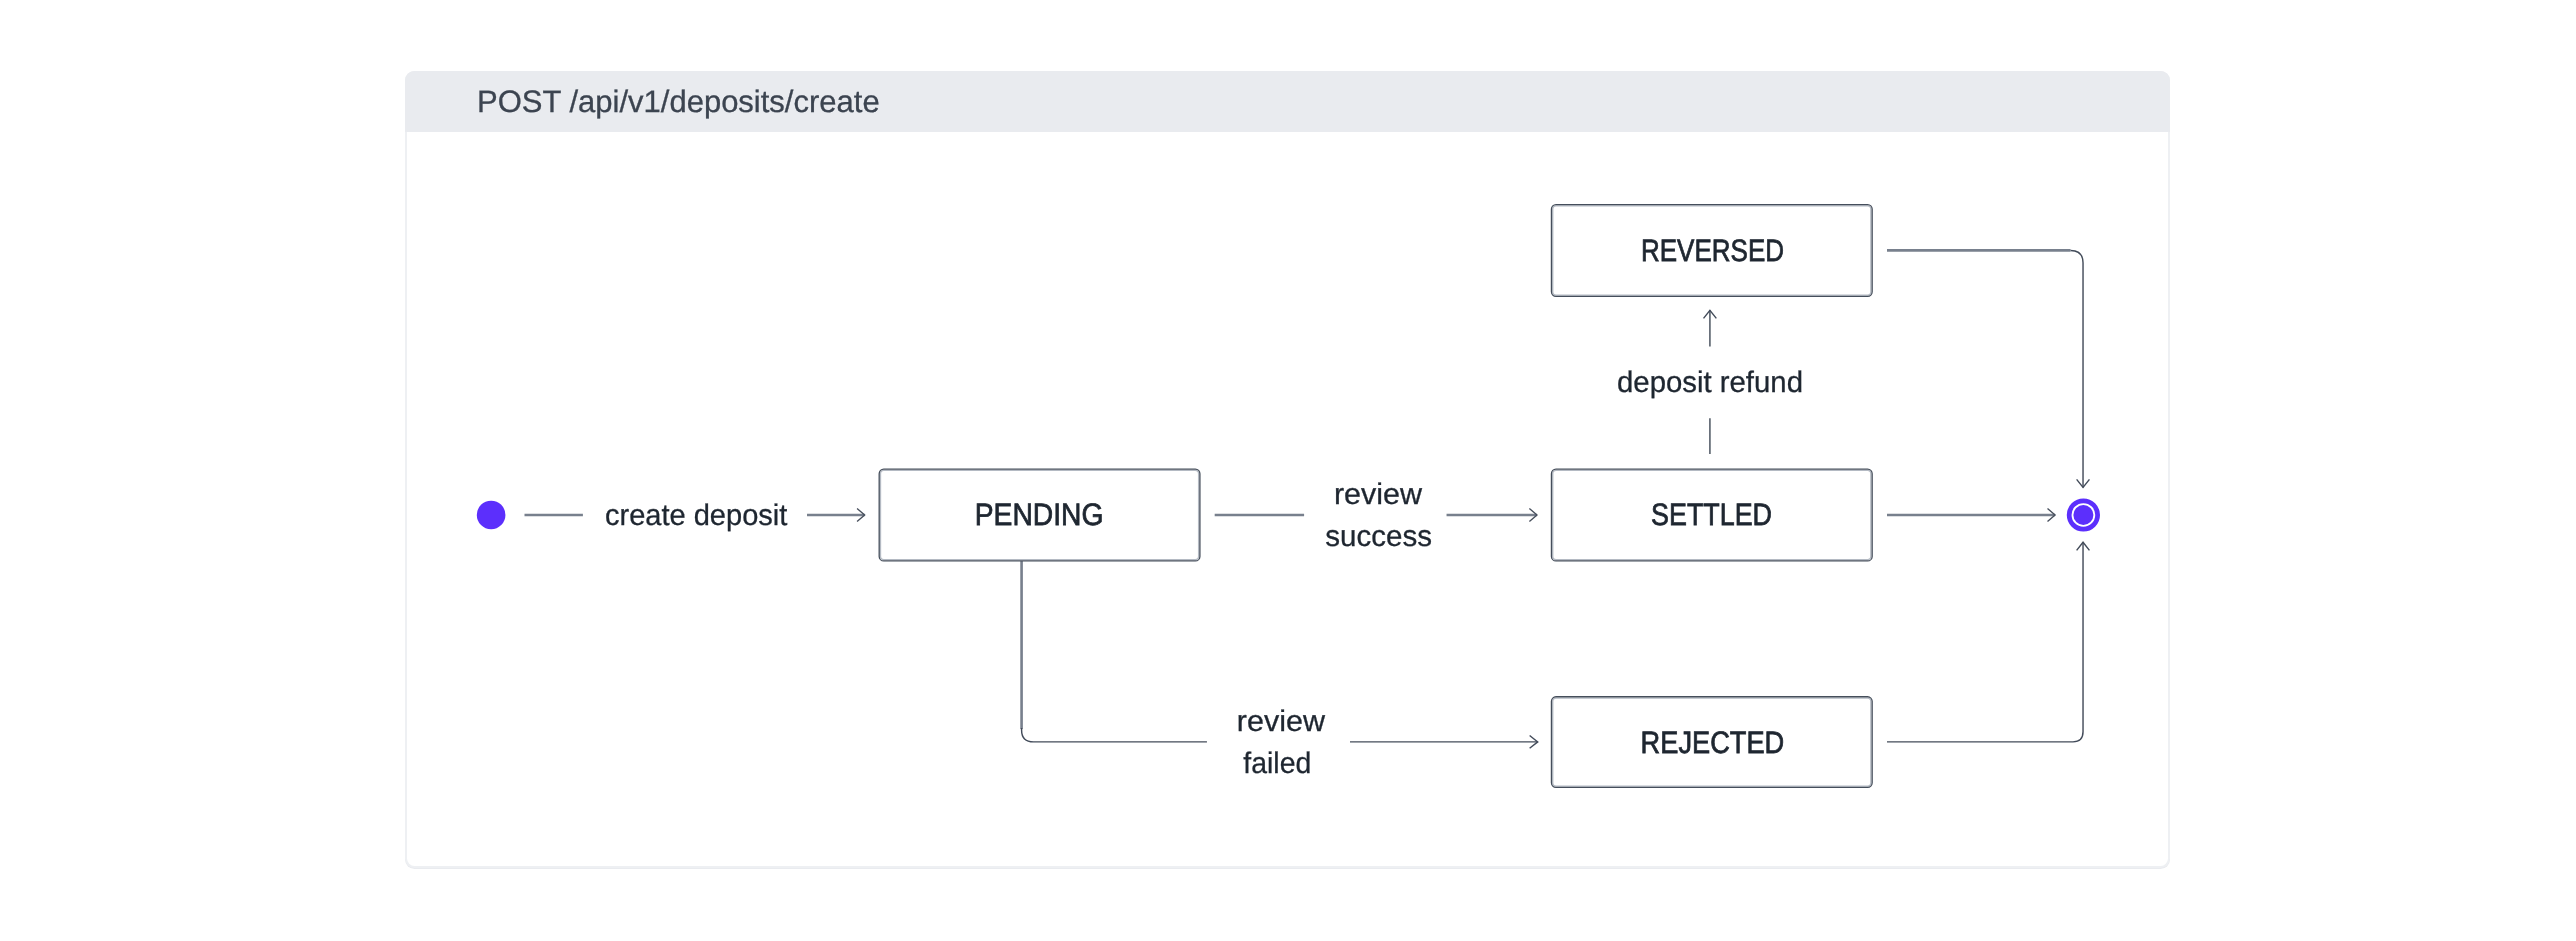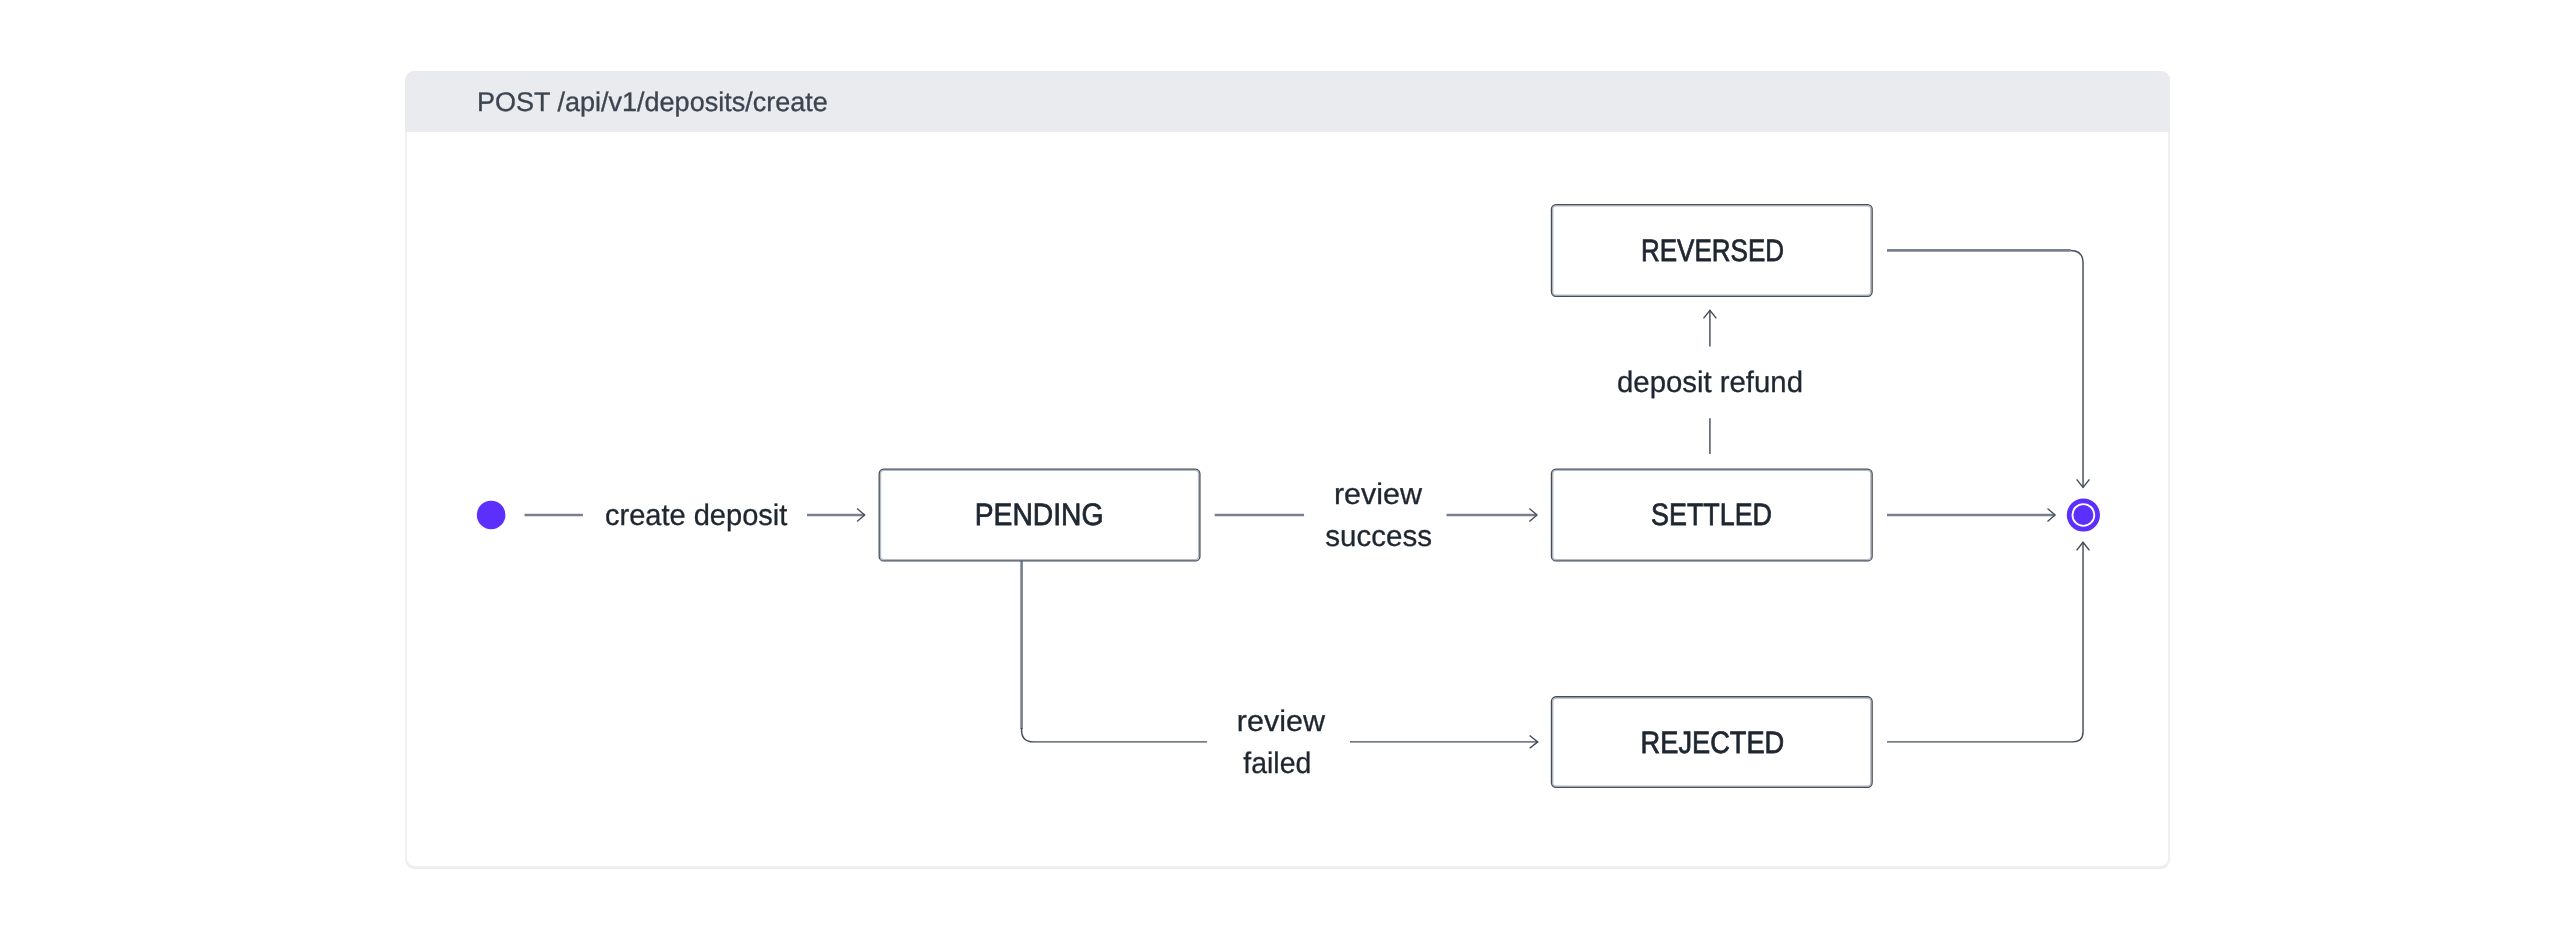--- a/index.html
+++ b/index.html
@@ -1,21 +1,21 @@
 <!DOCTYPE html>
 <html style="font-size:9.5px"><head>
 <meta charset="utf-8">
 <style>
   html,body{margin:0;padding:0;background:#ffffff;}
   body{width:2576px;height:942px;overflow:hidden;font-family:"Liberation Sans",sans-serif;-webkit-font-smoothing:antialiased;text-rendering:geometricPrecision;}
   #root{position:relative;width:2576px;height:942px;background:#fff;}
   .card{position:absolute;left:405px;top:71px;width:1765px;height:798px;border-radius:9.5px;box-sizing:border-box;background:#e9ebef;overflow:hidden;}
   .card-body{position:absolute;left:0;top:61px;width:1765px;height:736px;box-sizing:border-box;background:#ffffff;border:2.6px solid #eef0f3;border-top:0;border-bottom-left-radius:9.5px;border-bottom-right-radius:9.5px;}
   .card-header{position:absolute;left:0;top:0;right:0;height:61px;background:#e9ebef;}
-  .card-header-title{position:absolute;left:72px;top:31px;transform:translateY(-50%);font-size:27px;color:#3c4450;white-space:nowrap;-webkit-text-stroke:0.3px #3c4450;}
+  .card-header-title{position:absolute;left:72px;top:31px;transform:translateY(-50%);font-size:31px;color:#3c4450;white-space:nowrap;-webkit-text-stroke:0.3px #3c4450;}
   .diagram{position:absolute;left:0;top:0;width:2576px;height:942px;}
   .state-label{font-size:52px;font-weight:normal;fill:#1e2630;stroke:#1e2630;stroke-width:1.3px;paint-order:stroke fill;}
   .edge-label{font-size:50px;fill:#1e2630;stroke:#1e2630;stroke-width:0.5px;paint-order:stroke fill;}
 </style>
 </head>
 <body>
 
 <div id="root">
   <div class="card">
     <div class="card-header">

